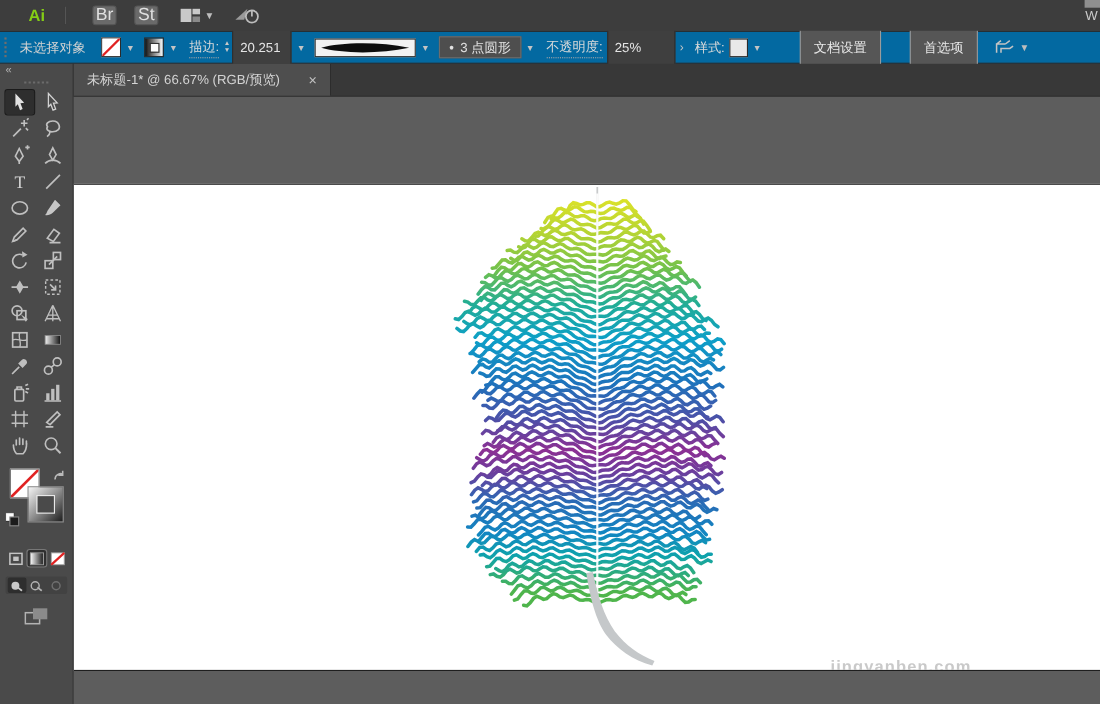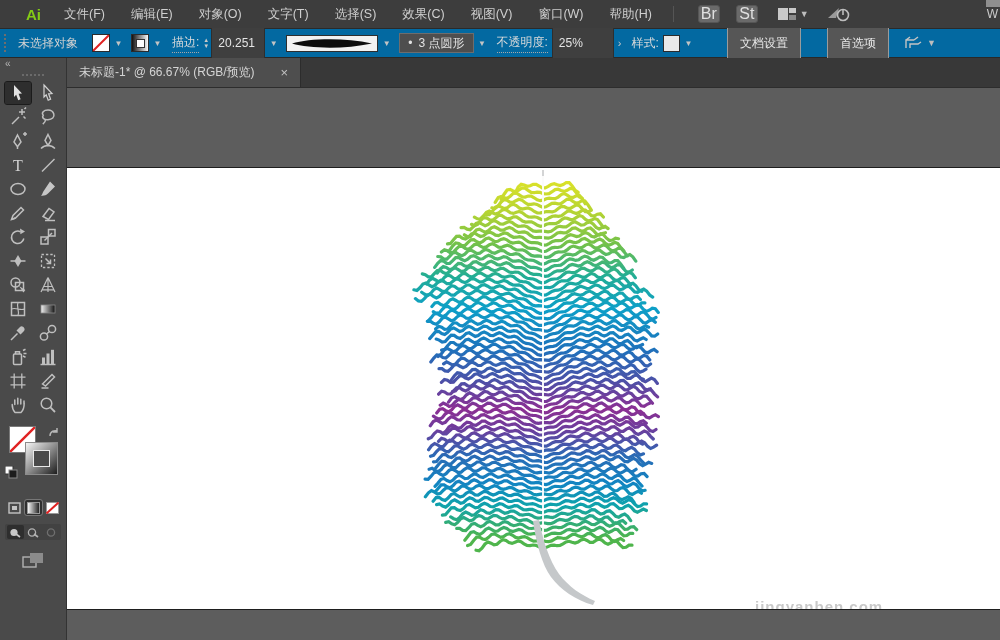--- a/index.html
+++ b/index.html
@@ -78,31 +78,20 @@
 
   .icon-svg { display:block; }
 </style>
 </head>
 <body>
 
 <div class="app">
 
   <div class="menu-bar">
     <span class="logo">Ai</span>
-    <div class="menu-items" id="menu-items">
-        <span class="menu-item">文件(F)</span>
-        <span class="menu-item">编辑(E)</span>
-        <span class="menu-item">对象(O)</span>
-        <span class="menu-item">文字(T)</span>
-        <span class="menu-item">选择(S)</span>
-        <span class="menu-item">效果(C)</span>
-        <span class="menu-item">视图(V)</span>
-        <span class="menu-item">窗口(W)</span>
-        <span class="menu-item">帮助(H)</span>
-      </div>
     <div class="mb-sep"></div>
     <div id="app-buttons" style="display:flex">
         <div class="app-btn">Br</div>
         <div class="app-btn">St</div>
       </div>
     <div class="ws-icon">
       <svg class="icon-svg" width="18" height="14" viewBox="0 0 18 14">
           <rect x="0" y="1" width="10" height="12" fill="#c9c9c9"></rect>
           <rect x="11" y="1" width="7" height="5" fill="#c9c9c9"></rect>
           <rect x="11" y="8" width="7" height="5" fill="#8a8a8a"></rect>

